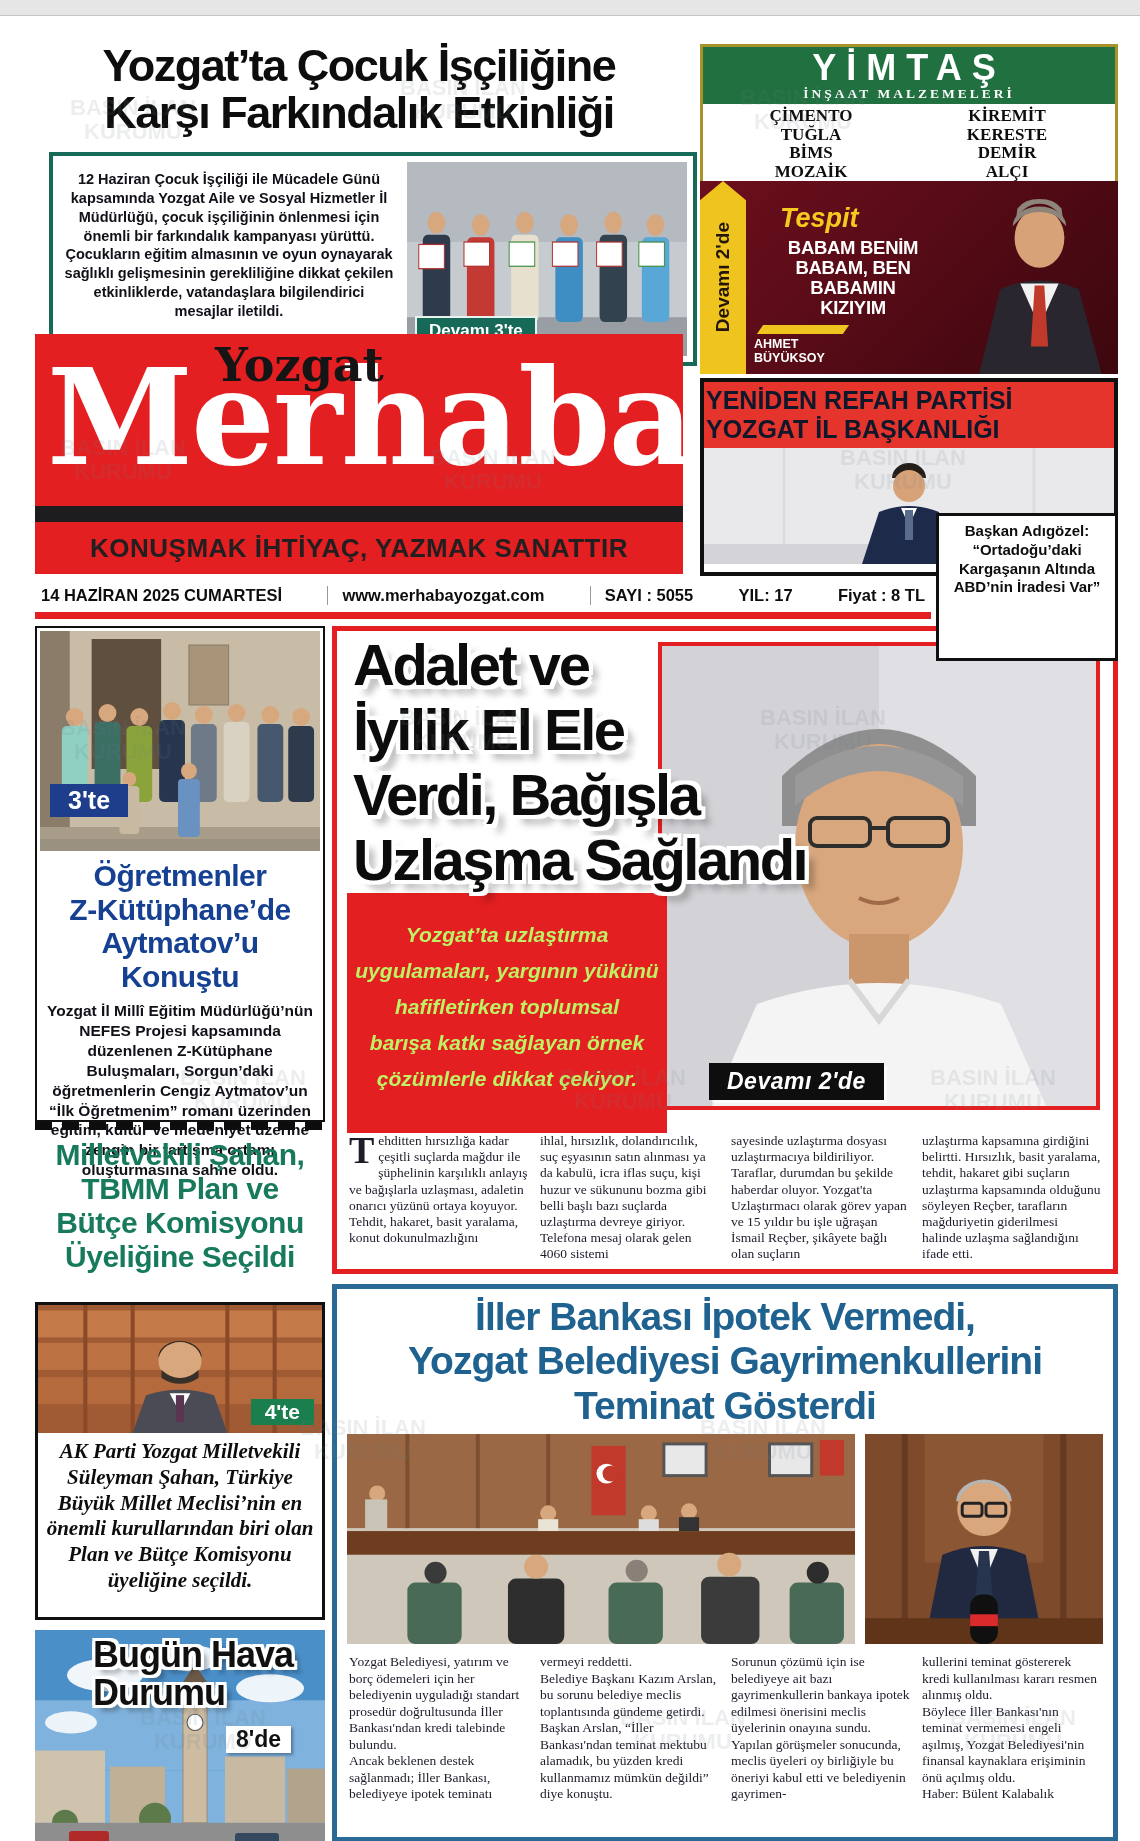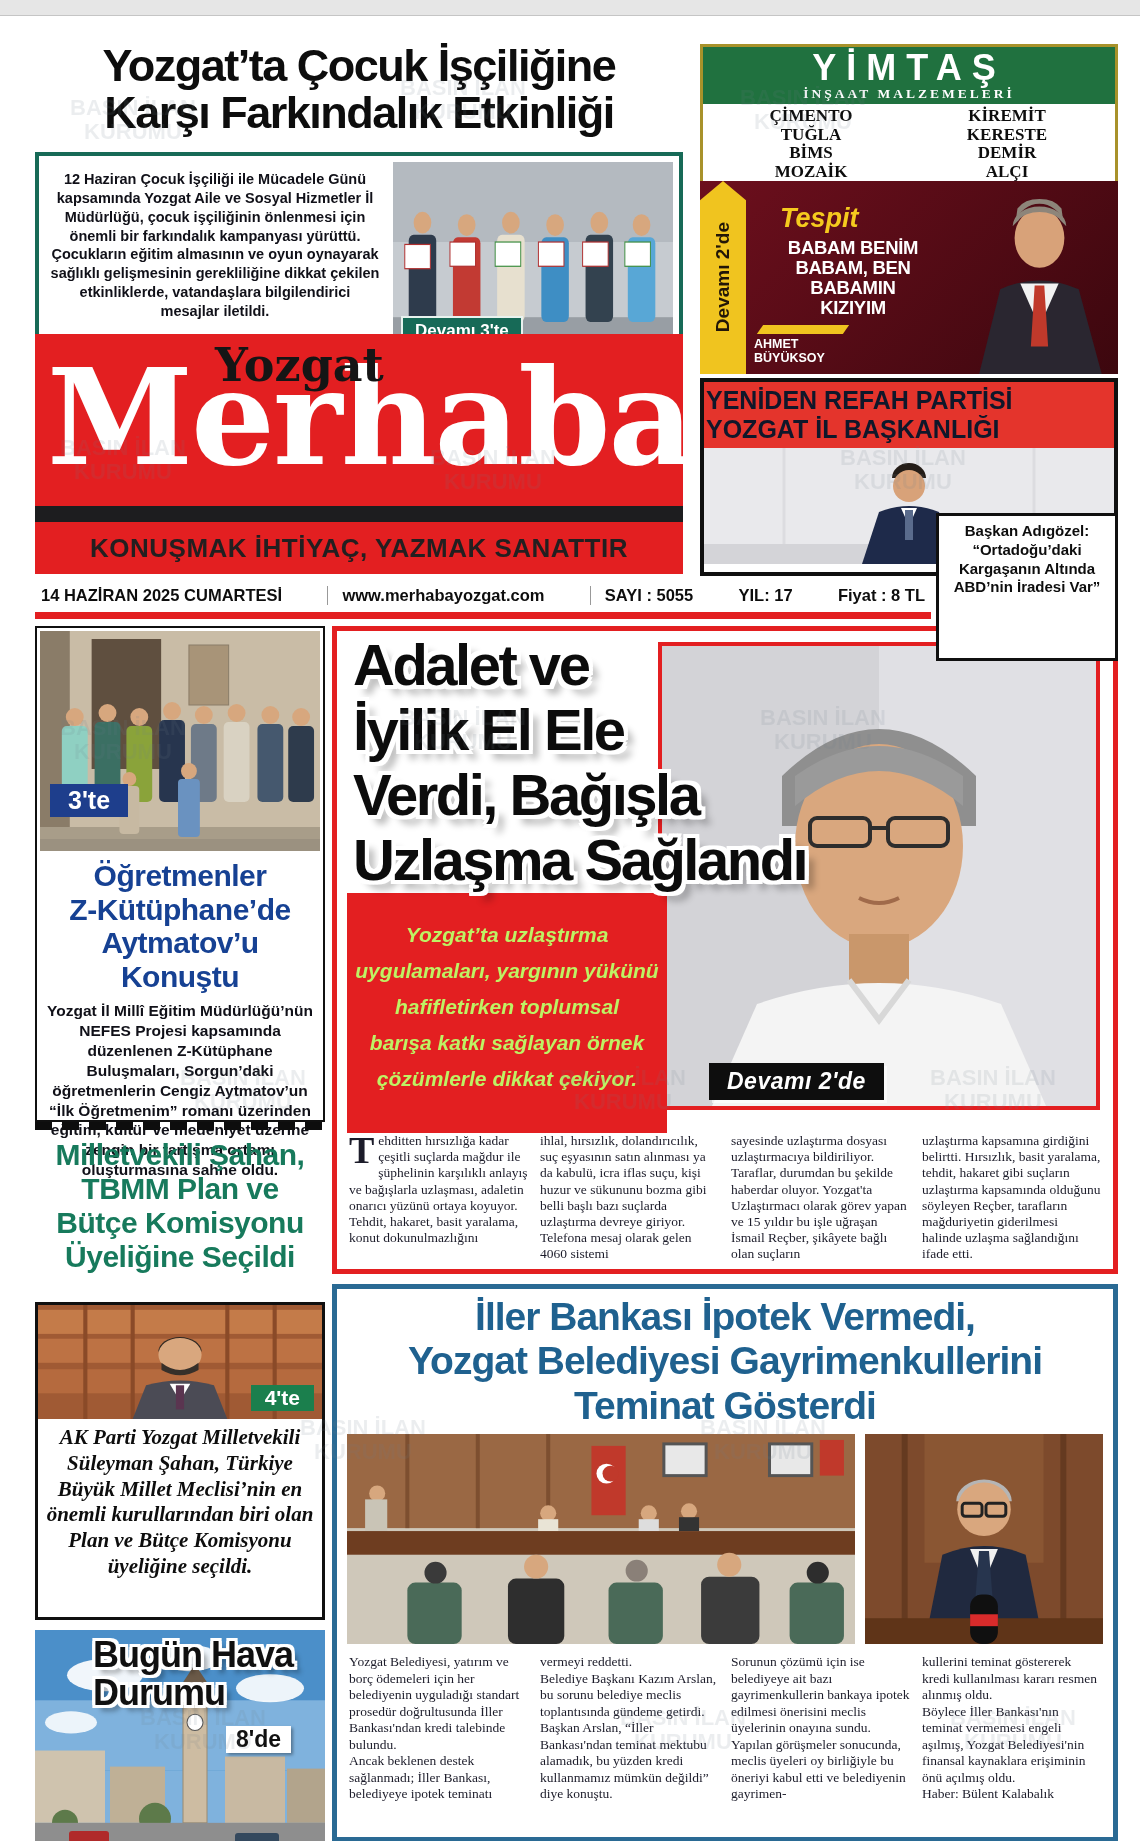--- a/index.html
+++ b/index.html
@@ -4,21 +4,21 @@
 <style>
   *{margin:0;padding:0;box-sizing:border-box}
   body{background:#e6e6e6;font-family:"Liberation Sans",sans-serif;color:#111}
   .page{position:relative;width:1140px;height:1841px;margin:16px auto;background:#fff;overflow:hidden;outline:1px solid #c5c5c5}
   .abs{position:absolute}
   .ml{white-space:pre-line}
   .ph{display:block;width:100%;height:100%}
 
   
   .ts-head{left:35px;top:26px;width:648px;font-size:45px;font-weight:900;line-height:1.05;letter-spacing:-1.5px;text-align:center;color:#0d0d0d}
-  .ts-box{left:35px;top:136px;width:648px;height:214px;border:4px solid #176a57;background:#fff;display:flex;gap:8px;padding:6px}
+  .ts-box{left:49px;top:136px;width:648px;height:214px;border:4px solid #176a57;background:#fff;display:flex;gap:8px;padding:6px}
   .ts-text{flex:1;font-weight:bold;font-size:14.5px;line-height:1.3;text-align:center;padding:8px 4px;color:#101018}
   .ts-photo{position:relative;width:280px;background:#c6cbd0;overflow:hidden}
   .badge-3te-dev{position:absolute;left:8px;bottom:10px;background:#176a57;color:#fff;font-weight:900;font-size:17px;padding:3px 12px;border:2px solid #e8f2ee}
 
   
   .yimtas{left:700px;top:28px;width:418px;border:3px solid #a8922a;background:#fff}
   .yim-head{background:#20713f;text-align:center;padding:3px 4px 2px}
   .yim-brand{color:#fff;font-size:36px;font-weight:900;letter-spacing:10px;line-height:1}
   .yim-sub{color:#fff;font-family:"Liberation Serif",serif;font-size:13.5px;letter-spacing:3px;font-weight:bold}
   .yim-items{display:flex;padding:3px 10px}
@@ -54,21 +54,21 @@
 
   
   .lstory1{left:35px;top:610px;width:290px;height:496px;border:2px solid #101010;padding:3px;background:#fff}
   .lphoto1{position:relative;height:220px;background:#c9bca6;overflow:hidden}
   .badge-3te{position:absolute;left:10px;bottom:34px;background:#1e3e8c;color:#fff;font-weight:900;font-size:25px;padding:2px 18px}
   .lhead-blue{margin-top:8px;text-align:center;color:#164193;font-weight:900;font-size:30px;line-height:1.12;letter-spacing:-.5px}
   .lbody1{margin-top:8px;text-align:center;font-weight:bold;font-size:15.5px;line-height:1.28;color:#101018;padding:0 2px}
   .dashline{left:35px;top:1106px;width:290px;height:8px;background:repeating-linear-gradient(90deg,#0d0d0d 0 17px,transparent 17px 27px)}
   .lhead-green{left:35px;top:1122px;width:290px;text-align:center;color:#177a5c;font-weight:900;font-size:30px;line-height:1.13;letter-spacing:-.5px}
   .sahanbox{left:35px;top:1286px;width:290px;height:318px;border:3px solid #101010;background:#fff}
-  .sahan-photo{position:relative;height:114px;background:#a05a34;overflow:hidden}
+  .sahan-photo{position:relative;height:128px;background:#a05a34;overflow:hidden}
   .badge-4te{position:absolute;right:8px;bottom:8px;background:#1b7f4d;color:#fff;font-weight:900;font-size:21px;padding:1px 14px}
   .sahan-caption{font-family:"Liberation Serif",serif;font-style:italic;font-weight:bold;font-size:21px;line-height:1.23;text-align:center;padding:6px 4px;color:#0d0d0d}
   .weather{left:35px;top:1614px;width:290px;height:227px;overflow:hidden;background:#7fb2dd}
   .weather-title{position:absolute;right:2px;top:6px;width:230px;text-align:left;font-weight:900;font-size:36px;line-height:1.05;color:#101010;z-index:3;letter-spacing:-1px;
     text-shadow:-3px -3px 0 #fff,3px -3px 0 #fff,-3px 3px 0 #fff,3px 3px 0 #fff,0 -3px 0 #fff,0 3px 0 #fff,-3px 0 0 #fff,3px 0 0 #fff,6px 6px 5px rgba(0,0,0,.35)}
   .weather-ref{position:absolute;right:34px;top:96px;background:#fff;color:#101010;font-weight:900;font-size:23px;padding:0 10px;z-index:3;box-shadow:2px 2px 3px rgba(0,0,0,.35)}
 
   
   .mainbox{left:332px;top:610px;width:786px;height:648px;border:5px solid #e31f21;background:#fff;z-index:1}
   .main-photo-frame{position:absolute;right:8px;top:6px;width:452px;height:478px;background:#fff;padding:5px;z-index:2}

